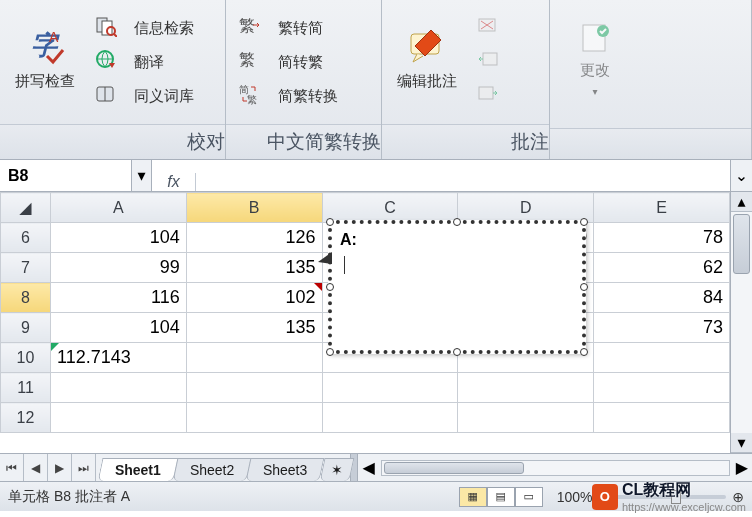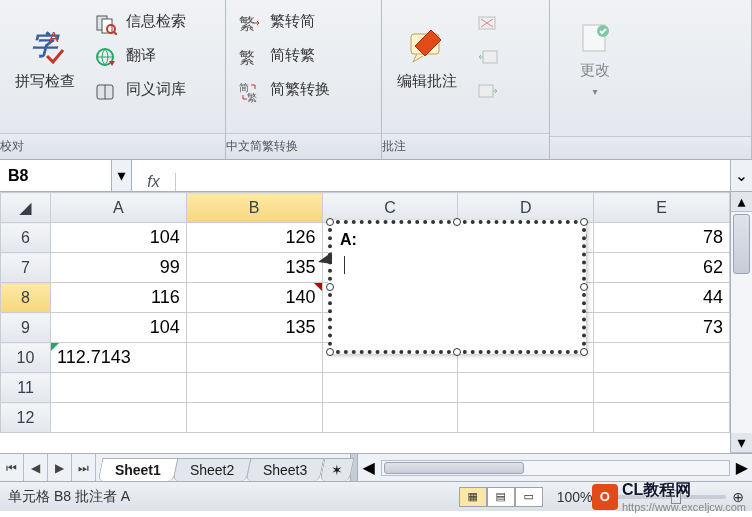--- a/index.html
+++ b/index.html
@@ -2,30 +2,30 @@
 <html><head>
   <meta charset="utf-8">
   <style>
     * { box-sizing: border-box; margin: 0; padding: 0; font-family: "Microsoft YaHei", SimSun, sans-serif; }
     body { width: 752px; height: 517px; background: #fff; overflow: hidden; position: relative; }
 
     
     .ribbon { background: linear-gradient(#f0f2f5, #e2e6ec); border-bottom: 1px solid #a8b0bb; height: 160px; display: flex; }
     .rgroup { border-right: 1px solid #b5bdc7; display: flex; flex-direction: column; padding: 8px 6px 0 6px; }
     .rgroup-body { flex: 1; display: flex; align-items: flex-start; gap: 4px; }
-    .rgroup-label { text-align: left; font-size: 12px; color: #4b5563; padding: 4px 0; border-top: 1px solid #c3cad4; background: linear-gradient(#e8ebf0,#dde2e9); margin: 0 -6px; }
+    .rgroup-label { text-align: right; font-size: 19px; color: #4b5563; padding: 4px 0; border-top: 1px solid #c3cad4; background: linear-gradient(#e8ebf0,#dde2e9); margin: 0 -6px; }
     .big-btn { display: flex; flex-direction: column; align-items: center; justify-content: center; width: 78px; height: 100px; border-radius: 4px; cursor: pointer; font-size: 15px; color: #333; gap: 6px; }
     .stack { display: flex; flex-direction: column; gap: 8px; padding-top: 4px; }
-    .row-btn { display: flex; align-items: flex-start; gap: 6px; font-size: 15px; color: #333; height: 26px; padding: 0 4px; cursor: pointer; }
+    .row-btn { display: flex; align-items: flex-end; gap: 14px; font-size: 15px; color: #333; height: 26px; padding: 0 4px; cursor: pointer; }
     .disabled { opacity: .55; }
     .icon-box { width: 28px; height: 24px; display: flex; align-items: center; justify-content: center; }
 
     
     .formula-row { height: 32px; border-bottom: 1px solid #a8b0bb; display: flex; align-items: stretch; background: #eef1f5; }
-    .name-box { width: 112px; border-right: 1px solid #a8b0bb; display: flex; align-items: center; padding: 0 8px; font-size: 16px; font-weight: bold; background: #fff; cursor: text; }
+    .name-box { width: 132px; border-right: 1px solid #a8b0bb; display: flex; align-items: center; padding: 0 8px; font-size: 16px; font-weight: bold; background: #fff; cursor: text; }
     .name-drop { width: 20px; display:flex; align-items:center; justify-content:center; border-right:1px solid #a8b0bb; background:#eef1f5; cursor:pointer;}
     .fx-area { display:flex; align-items:flex-end; flex:1; background:#fff; }
     .fx-label { width: 44px; text-align:center; font-style: italic; color:#4b5563; border-right:1px solid #c3cad4; }
     .fx-input { flex:1; padding:0 6px; font-size:15px; height:100%; }
     .expand { width:22px; border-left:1px solid #a8b0bb; display:flex; align-items:center; justify-content:center; cursor:pointer; background:#eef1f5;}
 
     
     .grid-wrap { height: 261px; display:flex; }
     .grid-main { flex:1; overflow:hidden; position:relative; }
     table { border-collapse: collapse; width: 100%; table-layout: fixed; }
@@ -261,24 +261,24 @@
         <th class="row-hdr">7</th>
         <td class="num">99</td>
         <td class="num">135</td>
         <td class="num"></td>
         <td class="num"></td>
         <td class="num">62</td>
       </tr>
       <tr>
         <th class="row-hdr sel-hdr">8</th>
         <td class="num">116</td>
-        <td class="num" style="position:relative"><span>140</span><span class="comment-ind"></span></td>
-        <td class="num"></td>
-        <td class="num"></td>
-        <td class="num">44</td>
+        <td class="num" style="position:relative"><span>102</span><span class="comment-ind"></span></td>
+        <td class="num"></td>
+        <td class="num"></td>
+        <td class="num">84</td>
       </tr>
       <tr>
         <th class="row-hdr">9</th>
         <td class="num">104</td>
         <td class="num">135</td>
         <td class="num"></td>
         <td class="num"></td>
         <td class="num">73</td>
       </tr>
       <tr>

